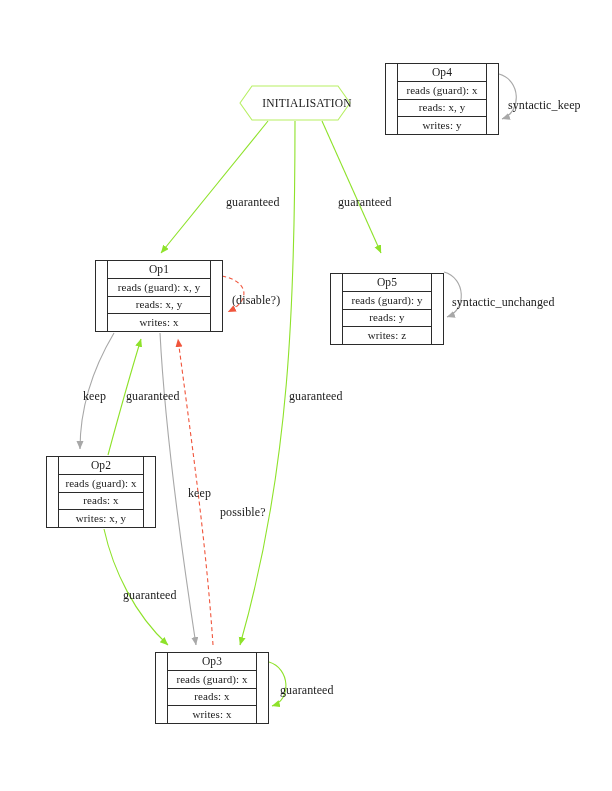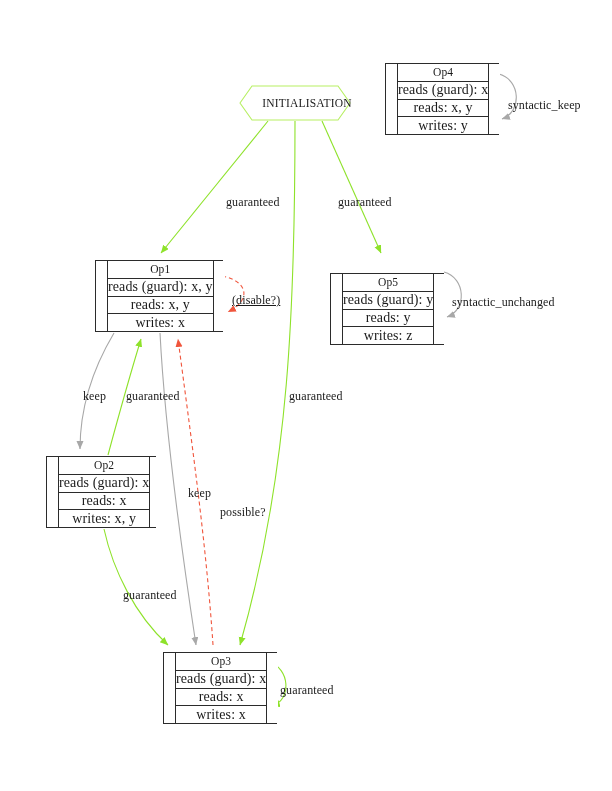--- a/index.html
+++ b/index.html
@@ -60,21 +60,21 @@
     flex: 1 1 auto;
     display: flex;
     flex-direction: column;
     box-sizing: border-box;
   }
   .node-row {
     flex: 1 1 0;
     display: flex;
     align-items: center;
     justify-content: center;
-    font-size: 14px;
+    font-size: 11px;
     color: #1a1a1a;
     border-bottom: 1px solid #2b2b2b;
     box-sizing: border-box;
     line-height: 1;
     white-space: nowrap;
     letter-spacing: 0.1px;
   }
   .node-row:last-child {
     border-bottom: none;
   }
@@ -172,21 +172,21 @@
       <div class="node-rows">
         <div class="node-row node-title">Op2</div>
         <div class="node-row">reads (guard): x</div>
         <div class="node-row">reads: x</div>
         <div class="node-row">writes: x, y</div>
       </div>
       <div class="side-col right"></div>
     </div>
   </div>
 
-  <div class="node" style="left:155px; top:652px; width:114px; height:72px;margin-left:8px;">
+  <div class="node" style="left:155px; top:652px; width:114px; height:72px;">
     <div class="node-frame">
       <div class="side-col"></div>
       <div class="node-rows">
         <div class="node-row node-title">Op3</div>
         <div class="node-row">reads (guard): x</div>
         <div class="node-row">reads: x</div>
         <div class="node-row">writes: x</div>
       </div>
       <div class="side-col right"></div>
     </div>
@@ -217,21 +217,21 @@
       <div class="side-col right"></div>
     </div>
   </div>
 
   <div class="edge-label" style="left:226px; top:196px;">guaranteed</div>
 
   <div class="edge-label" style="left:338px; top:196px;">guaranteed</div>
 
   <div class="edge-label" style="left:289px; top:390px;">guaranteed</div>
 
-  <div class="edge-label" style="left:232px; top:294px;text-decoration:underline;">(disable?)</div>
+  <div class="edge-label" style="left:232px; top:294px;">(disable?)</div>
 
   <div class="edge-label" style="left:83px; top:390px;">keep</div>
 
   <div class="edge-label" style="left:126px; top:390px;">guaranteed</div>
 
   <div class="edge-label" style="left:188px; top:487px;">keep</div>
 
   <div class="edge-label" style="left:220px; top:506px;">possible?</div>
 
   <div class="edge-label" style="left:123px; top:589px;">guaranteed</div>

